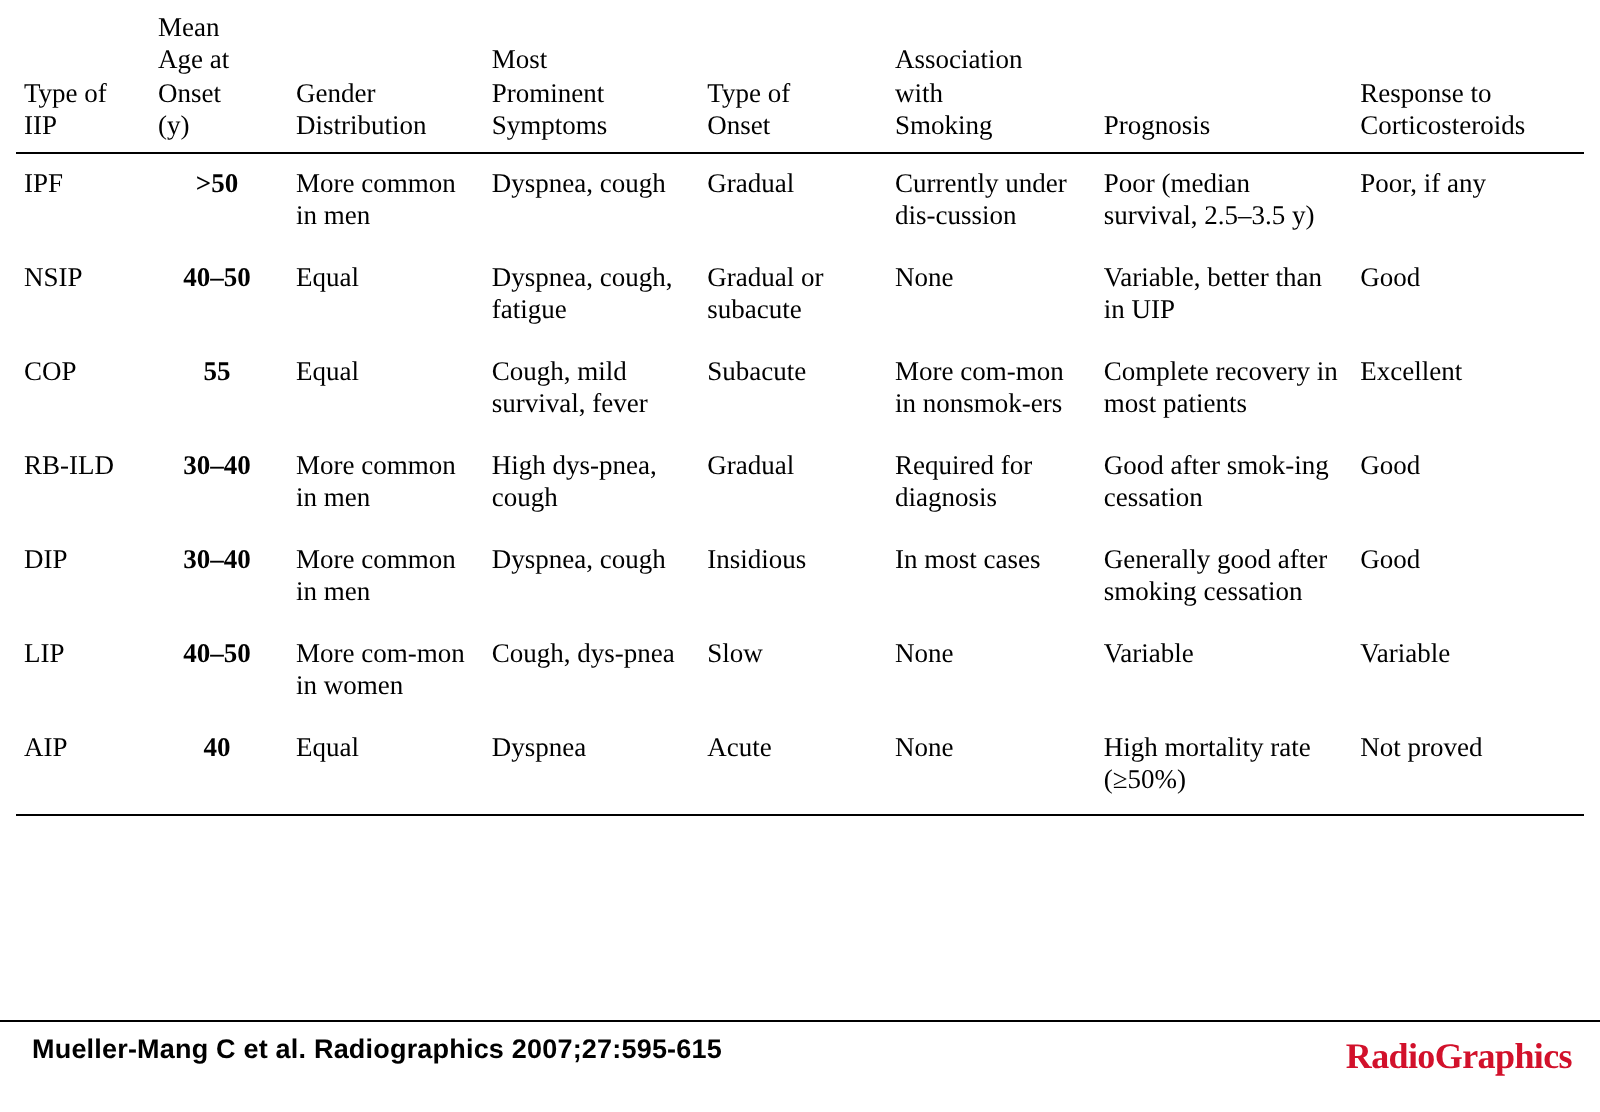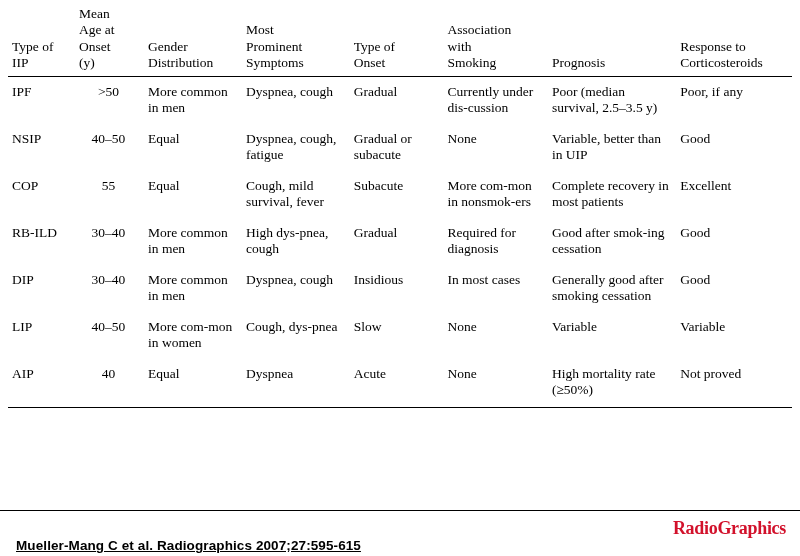--- a/index.html
+++ b/index.html
@@ -45,21 +45,21 @@
   table.iip tbody td {
     vertical-align: top;
     padding: 7px 6px 7px 4px;
     text-align: left;
   }
   table.iip tbody tr:last-child td {
     border-bottom: 1.2px solid #000;
     padding-bottom: 9px;
   }
   .col-type { width: 62px; }
-  .col-age { width: 64px; }
+  .col-age { width: 64px; font-weight: bold; }
   .col-gender { width: 92px; }
   .col-symptoms { width: 105px; }
   .col-onset { width: 90px; }
   .col-smoking { width: 100px; }
   .col-prognosis { width: 130px; margin-left: 12px; }
   .col-steroid { width: 110px; }
 
   .ctr { text-align: center !important; }
   .hdr-ctr { text-align: right; }
 
@@ -68,27 +68,26 @@
     left: 0;
     top: 510px;
     width: 800px;
     height: 46px;
     border-top: 1.5px solid #000;
     box-sizing: border-box;
   }
   .citation {
     position: absolute;
     left: 16px;
-    top: 27px;
+    top: 6px;
     font-family: "Liberation Sans", sans-serif;
     font-weight: bold;
     font-size: 13.5px;
     color: #000;
     letter-spacing: 0.1px;
-    text-decoration: underline;
   }
   .logo {
     position: absolute;
     right: 14px;
     top: 7px;
     font-family: "Liberation Serif", serif;
     font-size: 18px;
     color: #d2112b;
     letter-spacing: -0.3px;
   }

